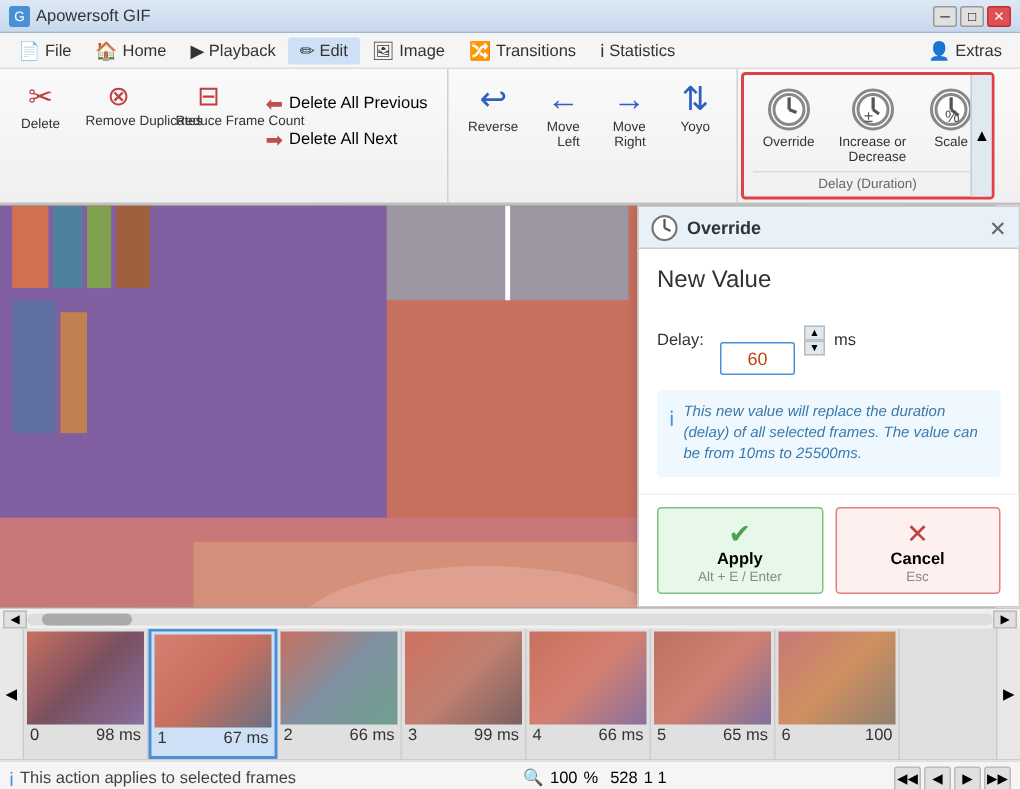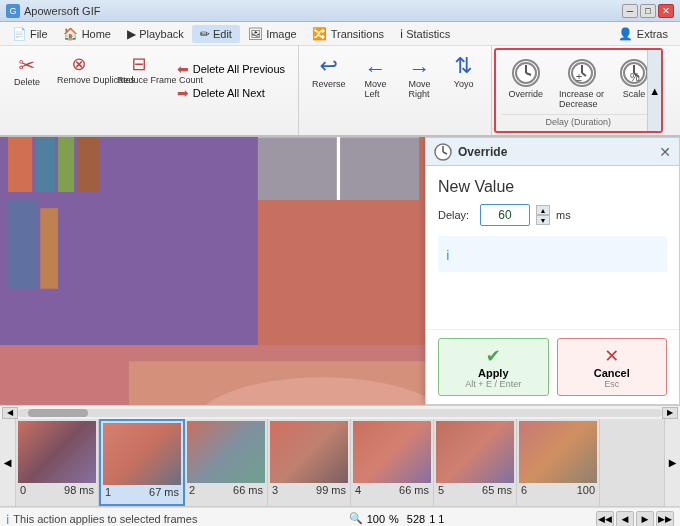--- a/index.html
+++ b/index.html
@@ -43,21 +43,21 @@
       font-size: 9px; color: #666; margin-top: auto; padding-top: 2px;
       border-top: 1px solid #ddd; width: 100%; text-align: center;
     }
     .ribbon-buttons { display: flex; gap: 2px; align-items: flex-start; flex: 1; }
     .ribbon-btn {
       display: flex; flex-direction: column; align-items: center; justify-content: center;
       padding: 4px 6px; cursor: pointer; border-radius: 3px; border: 1px solid transparent;
       min-width: 42px; gap: 2px;
     }
     .ribbon-btn-icon { font-size: 20px; line-height: 1; }
-    .ribbon-btn-label { font-size: 9px; color: #333; text-align: left; white-space: nowrap; }
+    .ribbon-btn-label { font-size: 9px; color: #333; text-align: right; white-space: nowrap; }
 
     
     .ribbon-col { display: flex; flex-direction: column; gap: 2px; }
     .ribbon-btn-sm {
       display: flex; align-items: center; gap: 4px; padding: 2px 6px;
       cursor: pointer; border-radius: 2px; border: 1px solid transparent;
       white-space: nowrap;
     }
     .ribbon-btn-sm-icon { font-size: 14px; }
 
@@ -385,29 +385,30 @@
           <line x1="9" y1="9" x2="13" y2="11" stroke="#555" stroke-width="1.5"></line>
         </svg>
         <span class="panel-title">Override</span>
       </div>
       <button class="panel-close">✕</button>
     </div>
     <div class="panel-body">
       <div class="panel-label">New Value</div>
       <div class="panel-row">
         <span class="panel-field-label">Delay:</span>
-        <input class="panel-input" type="text" value="60" style="color: #14532d;">
+        <input class="panel-input" type="text" value="60" style="color: #c2410c; margin-top: 24px;">
         <div class="panel-spinner">
           <div class="spin-btn">▲</div>
           <div class="spin-btn">▼</div>
         </div>
         <span class="panel-unit">ms</span>
       </div>
       <div class="panel-info">
         <span class="info-icon">ℹ</span>
+        <span class="info-text">This new value will replace the duration (delay) of all selected frames. The value can be from 10ms to 25500ms.</span>
       </div>
     </div>
     <div class="panel-footer">
       <div class="panel-btn apply">
         <span class="panel-btn-icon" style="color:#50a050;">✔</span>
         <span class="panel-btn-label">Apply</span>
         <span class="panel-btn-sub">Alt + E / Enter</span>
       </div>
       <div class="panel-btn cancel">
         <span class="panel-btn-icon" style="color:#c04040;">✕</span>

